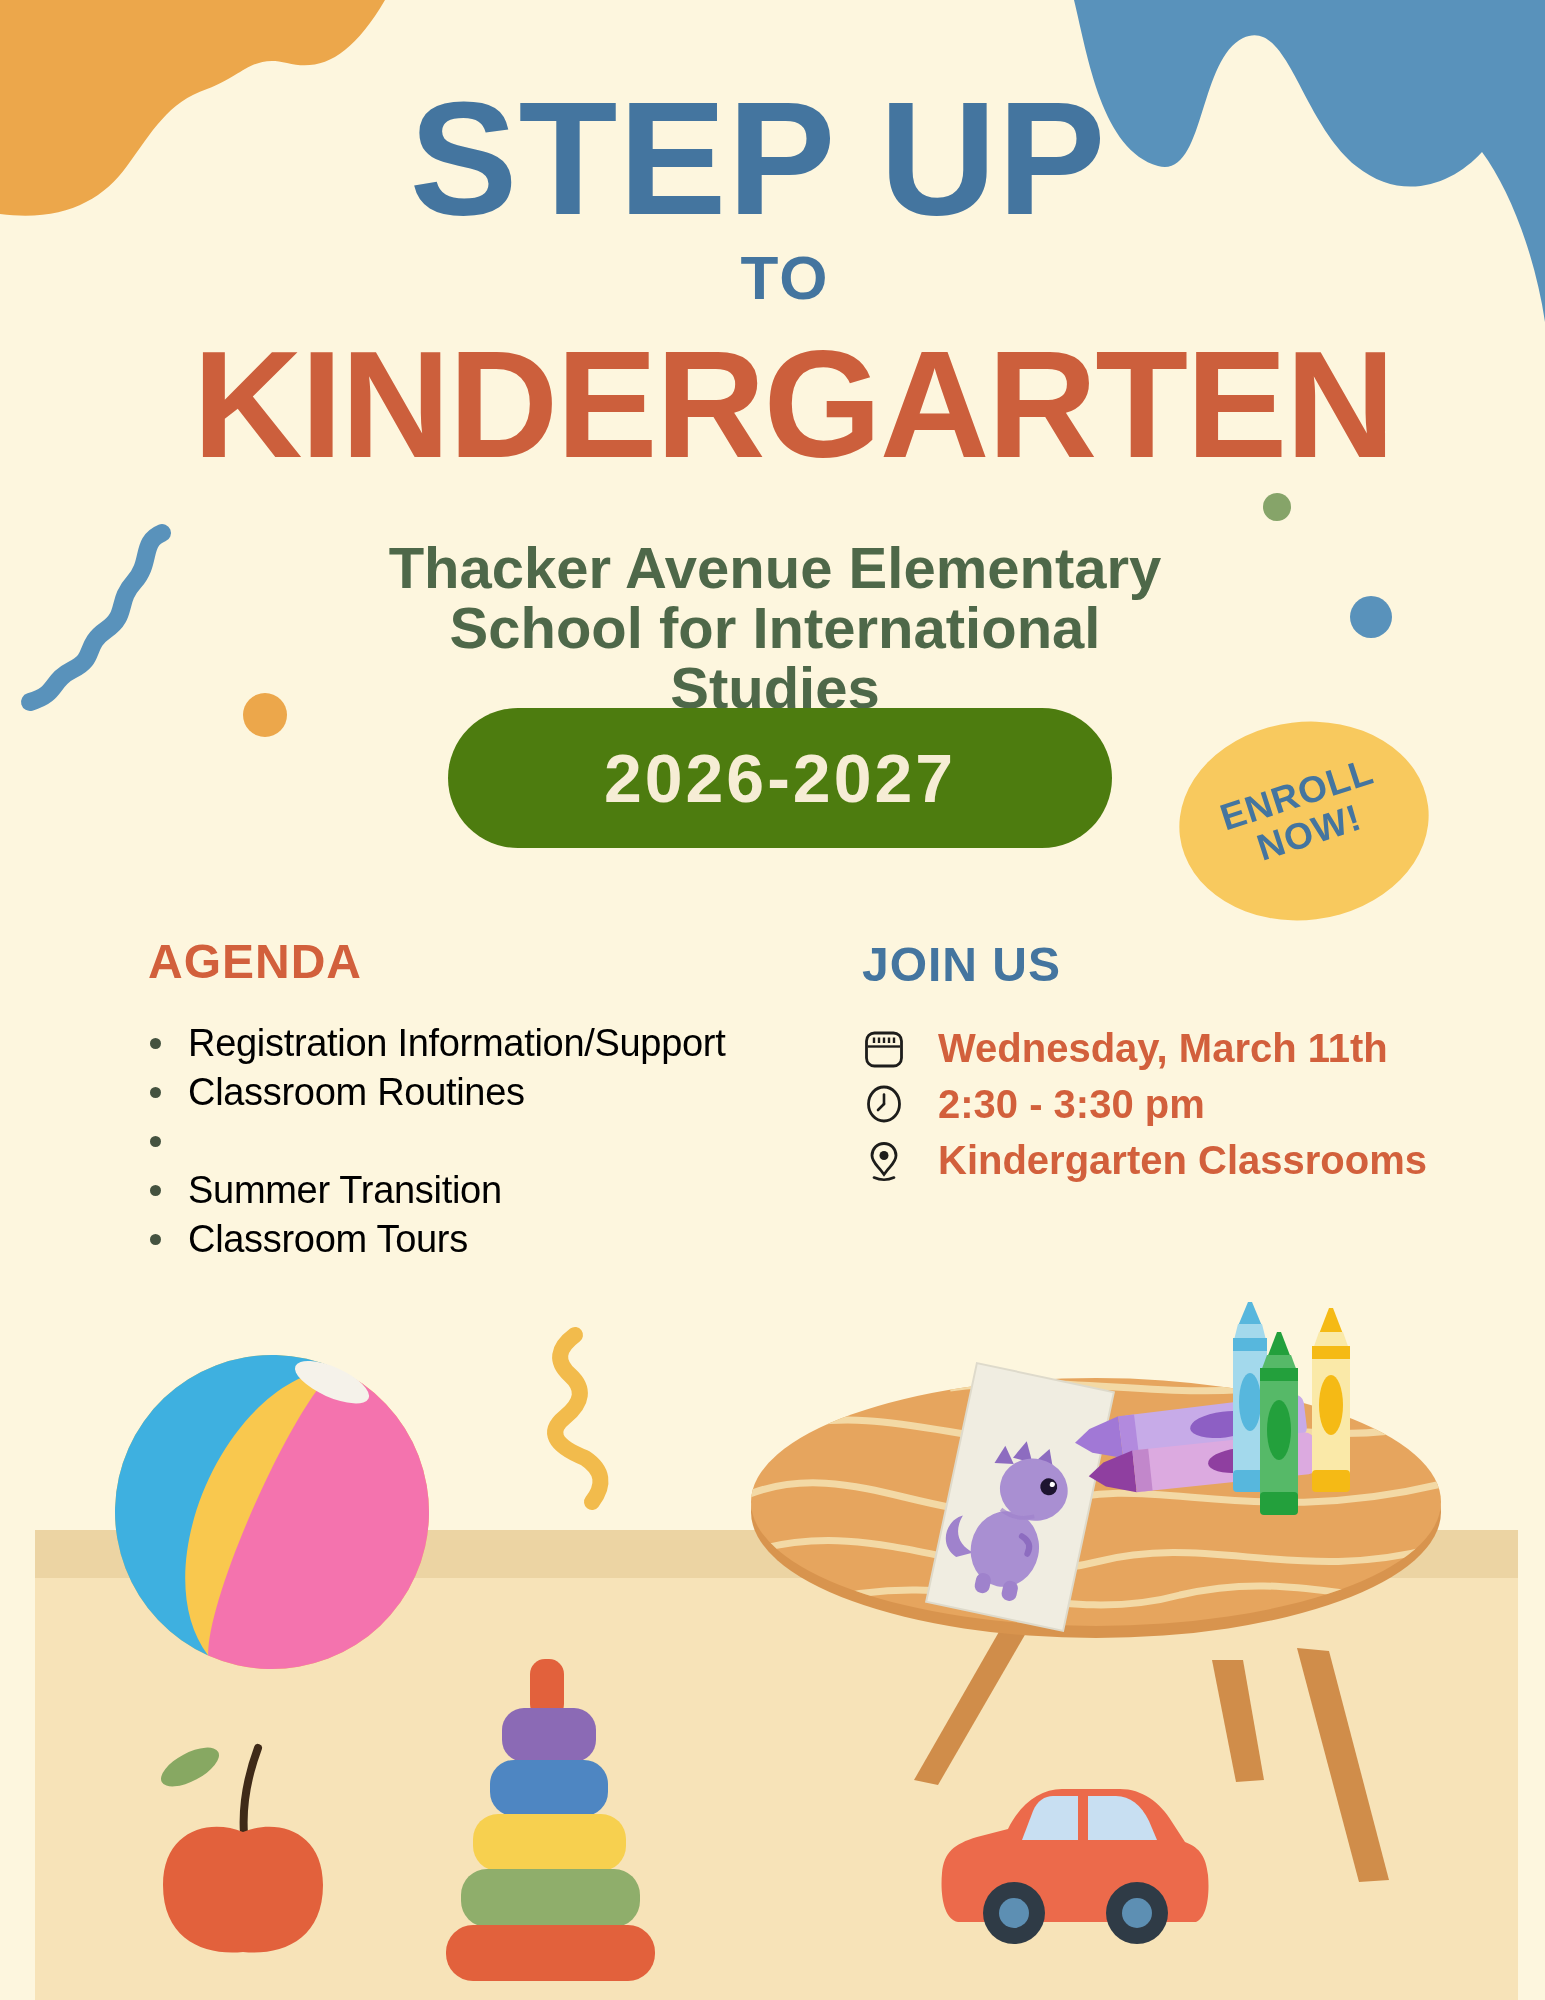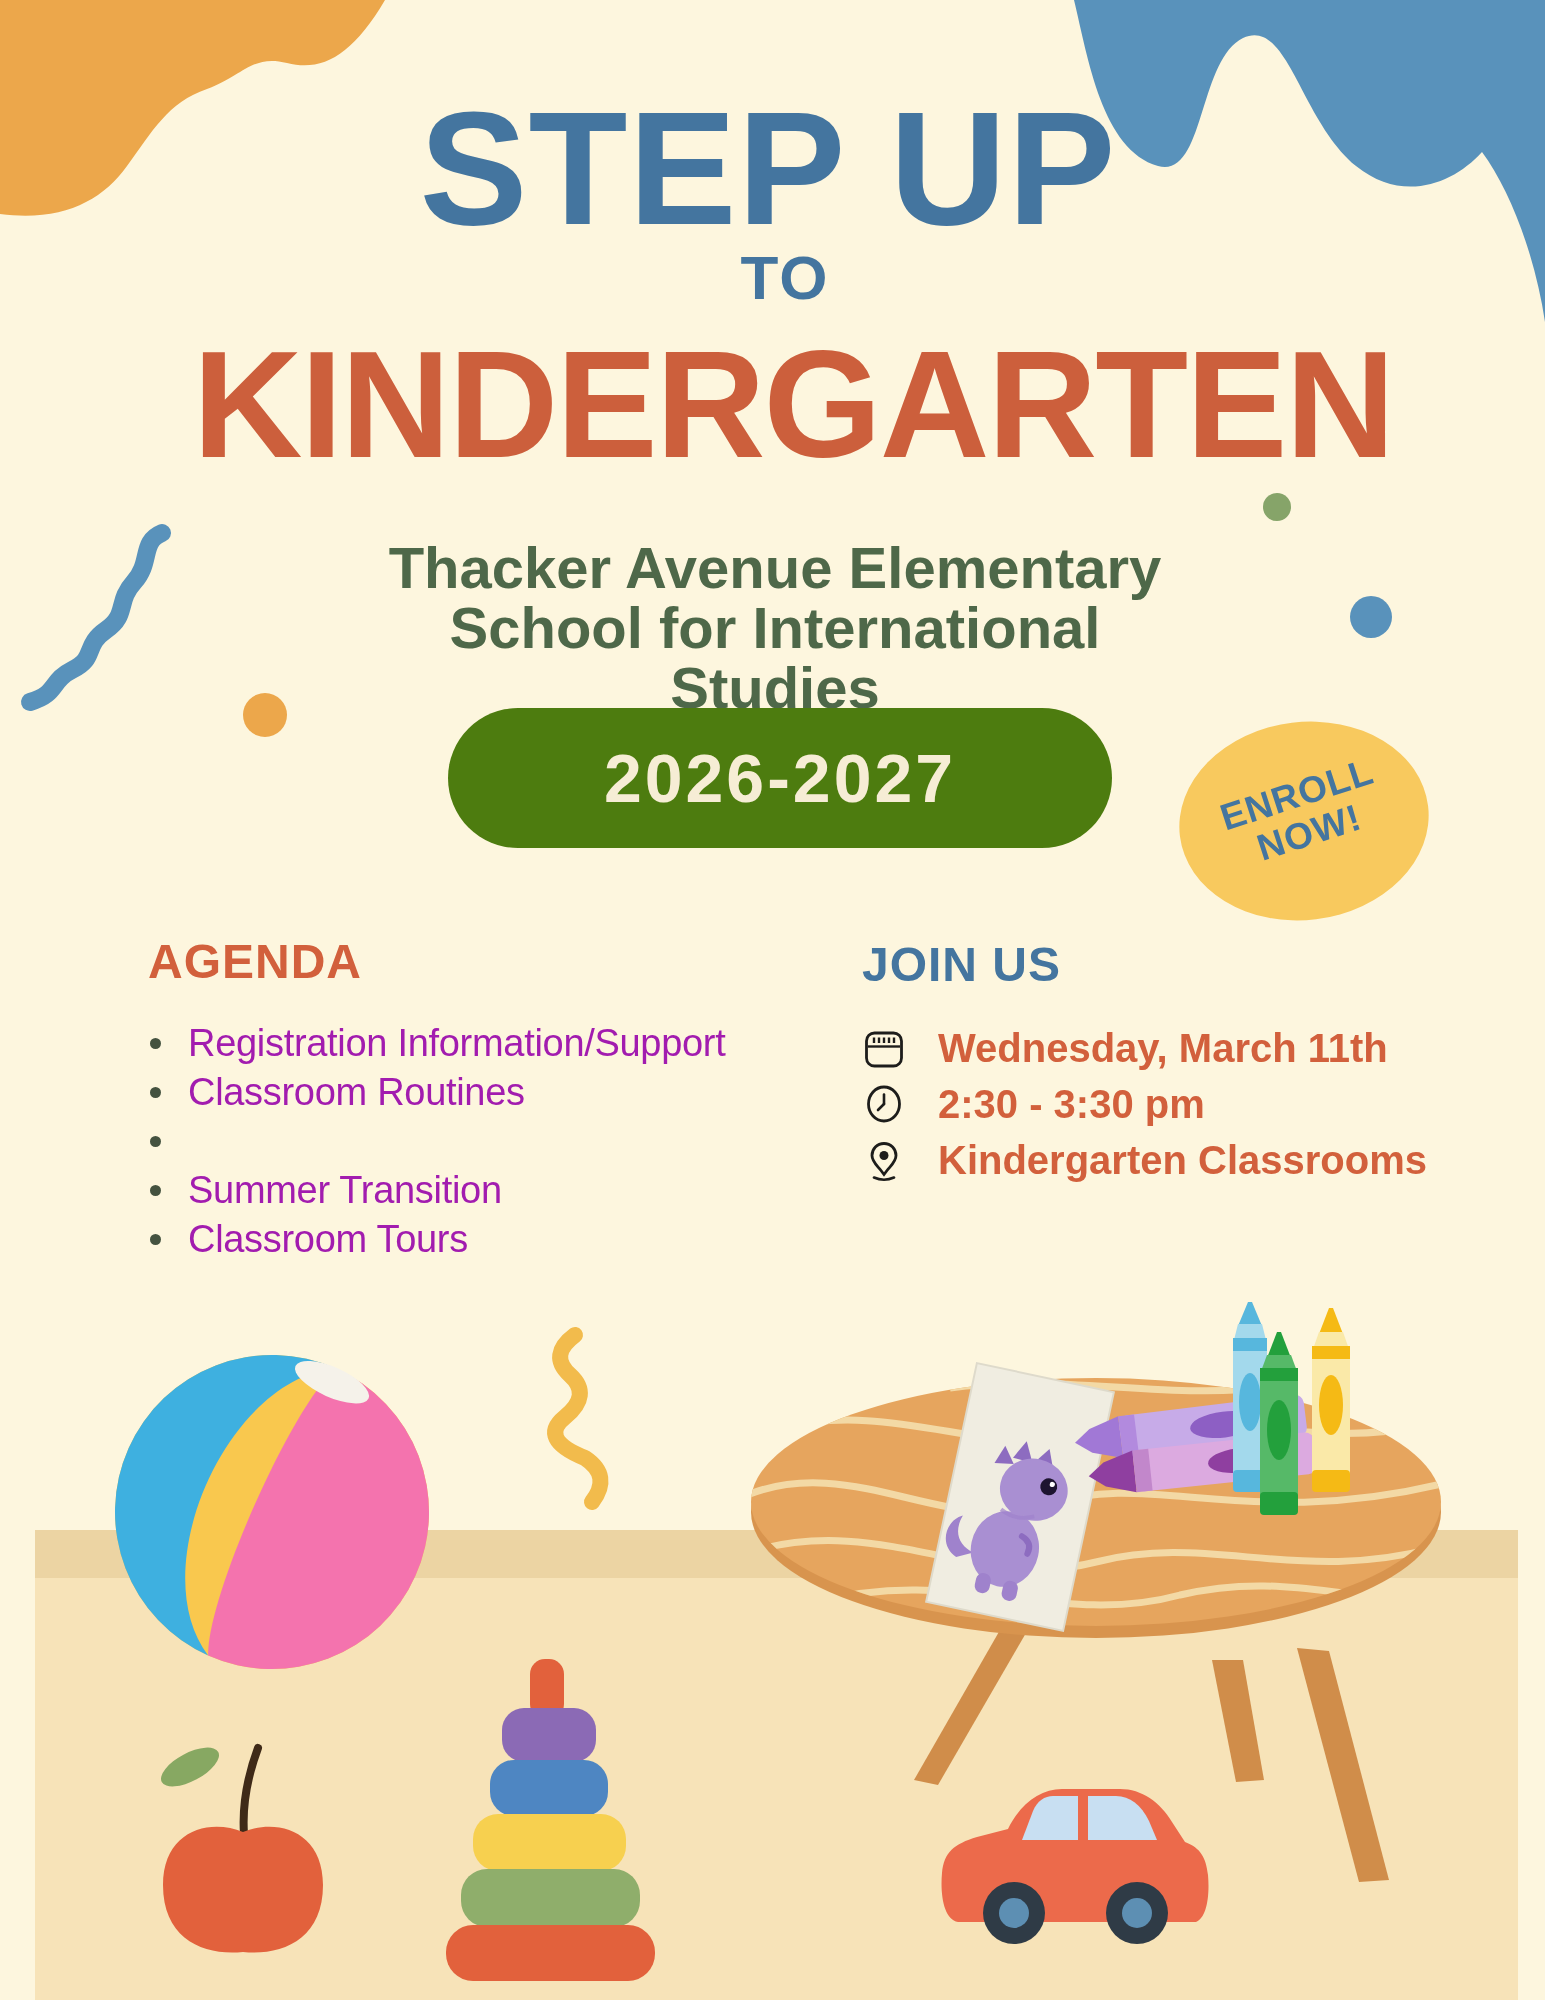--- a/index.html
+++ b/index.html
@@ -51,21 +51,21 @@
   }
 
   
   .section-head{font-size:48px;font-weight:bold;letter-spacing:1px;line-height:1;}
   .agenda-head{left:148px;top:938px;color:#d2603c;}
   .join-head{left:862px;top:941px;color:#44759f;}
 
   .agenda-list{left:150px;top:1019px;list-style:none;margin:0;padding:0;}
   .agenda-list li{
     display:flex;align-items:center;height:49px;
-    font-size:38px;color:#a21caf;letter-spacing:-0.3px;
+    font-size:38px;color:#000000;letter-spacing:-0.3px;
   }
   .agenda-list .bullet{
     width:11px;height:11px;border-radius:50%;background:#44523f;
     margin-right:27px;flex:0 0 auto;
   }
   .join-rows{left:862px;top:1020px;}
   .join-row{display:flex;align-items:center;height:56px;}
   .join-row .jicon{width:44px;height:44px;flex:0 0 auto;margin-right:32px;}
   .join-row .jtext{font-size:40px;font-weight:bold;color:#d2603c;white-space:nowrap;}
 
@@ -80,21 +80,21 @@
 
   <svg class="abs deco-top" width="1545" height="1000" viewBox="0 0 1545 1000">
     <path d="M0,0 L385,0 C352,56 322,72 287,63 C252,54 243,76 207,89 C168,102 152,132 127,166 C102,201 62,222 0,214 Z" fill="#eca74b"></path>
     <path d="M1074,0 C1088,58 1102,150 1158,166 C1205,179 1198,60 1243,38 C1288,17 1300,120 1356,166 C1402,203 1452,185 1482,152 C1510,190 1535,255 1545,322 L1545,0 Z" fill="#5992bb"></path>
     <path d="M162,533 C140,542 152,562 134,582 C116,602 128,615 106,630 C83,646 97,658 72,670 C50,681 58,694 30,702" fill="none" stroke="#5992bb" stroke-width="18" stroke-linecap="round"></path>
     <circle cx="1277" cy="507" r="14" fill="#86a469"></circle>
     <circle cx="1371" cy="617" r="21" fill="#5992bb"></circle>
     <circle cx="265" cy="715" r="22" fill="#eca74b"></circle>
   </svg>
 
-  <h1 class="abs ctr title-top" style="margin:10px">STEP UP</h1>
+  <h1 class="abs ctr title-top" style="margin:0">STEP UP</h1>
   <div class="abs ctr title-to">TO</div>
   <h1 class="abs ctr title-main" style="margin:8px">KINDERGARTEN</h1>
   <div class="abs school-name">Thacker Avenue Elementary School for International Studies</div>
 
   <div class="abs year-pill">
     <span>2026-2027</span>
   </div>
 
   <div class="abs enroll-badge">
     <div class="txt">ENROLL NOW!</div>

